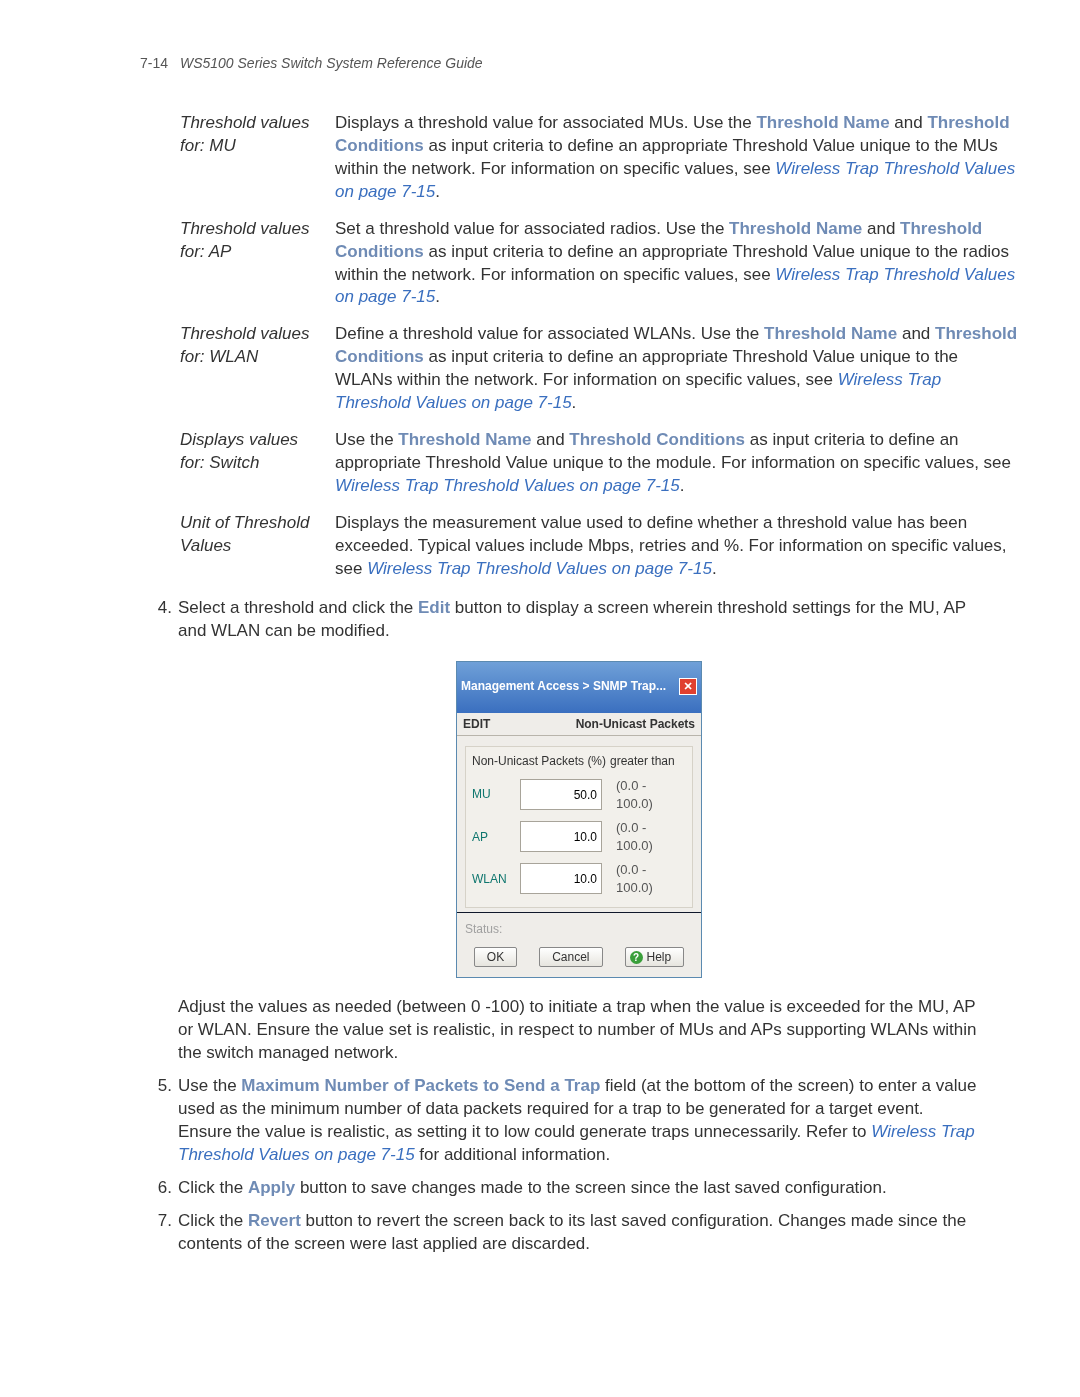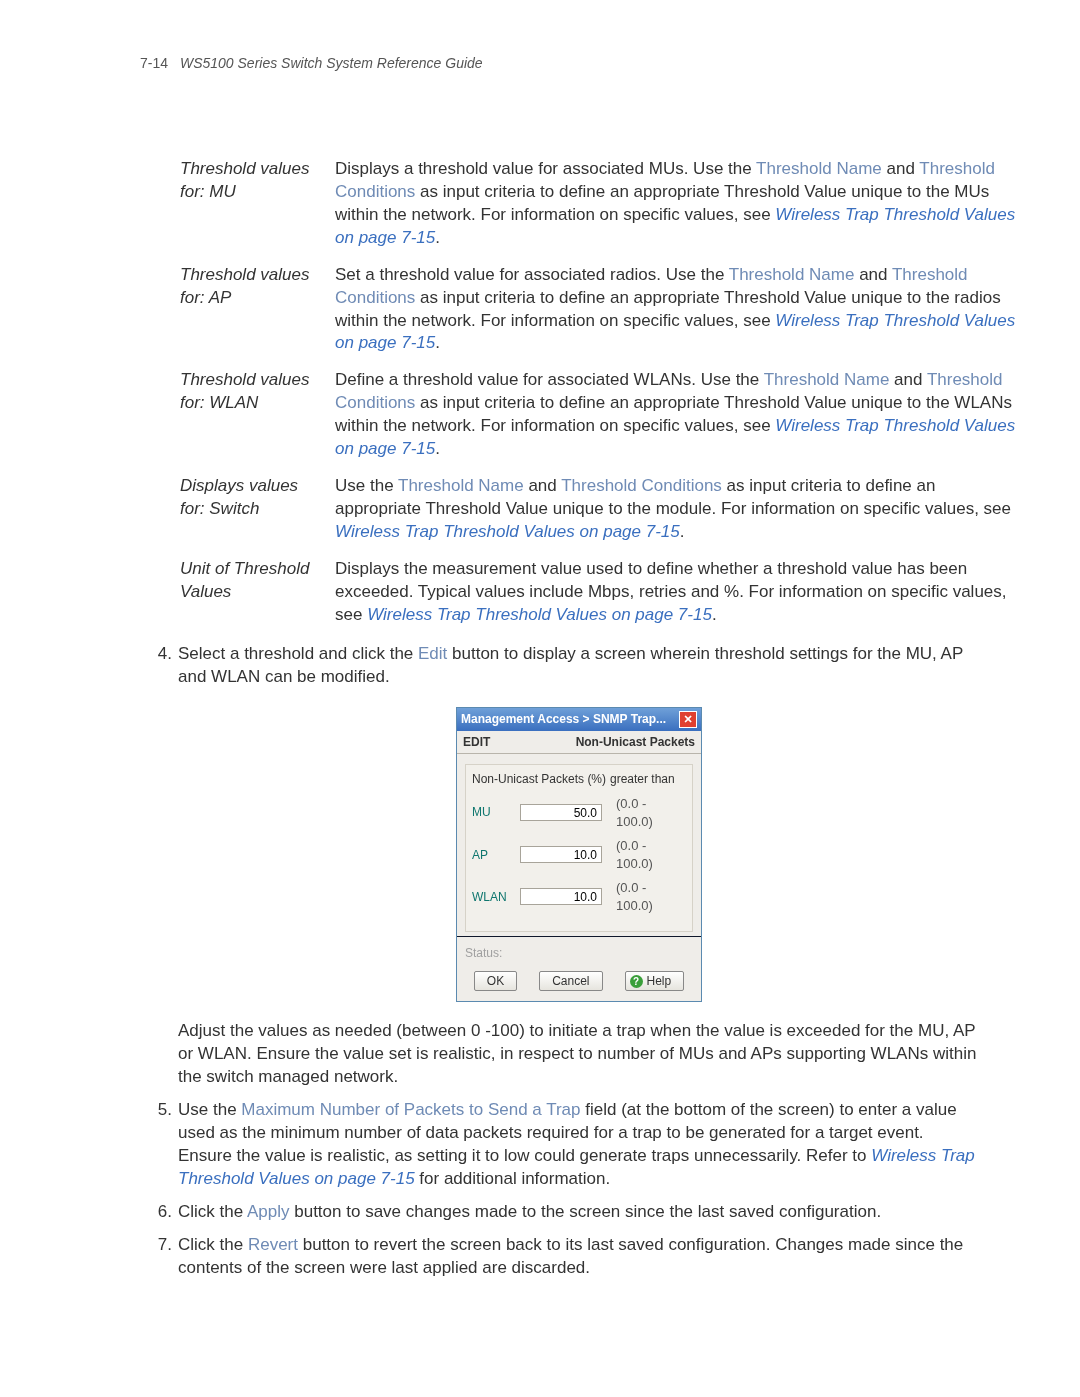--- a/index.html
+++ b/index.html
@@ -15,21 +15,21 @@
     width: 1080px;
     min-height: 1397px;
     box-sizing: border-box;
     padding: 54px 100px 60px 140px;
     position: relative;
   }
   .page-header {
     font-size: 14px;
     color: #555555;
     font-style: italic;
-    margin-bottom: 85px;
+    margin-bottom: 39px;
   }
   .page-header .page-no {
     font-style: normal;
     color: #555555;
     margin-right: 8px;
   }
   .def-table {
     width: 100%;
     margin-left: 40px;
     margin-right: 0;
@@ -43,21 +43,21 @@
     flex: 0 0 145px;
     font-style: italic;
     color: #333333;
     padding-right: 10px;
   }
   .def-body {
     flex: 1;
     color: #333333;
   }
   .bold-link {
-    font-weight: normal;
+    font-weight: bold;
     color: #6f8bb5;
   }
   .xref {
     font-style: italic;
     color: #3a6fbf;
   }
   .step-list {
     margin-left: 10px;
     margin-top: 16px;
   }
@@ -83,25 +83,25 @@
     width: 244px;
     border: 1px solid #5b8ab0;
     background: #efede9;
     font-family: Tahoma, Arial, sans-serif;
     font-size: 12px;
     color: #333333;
   }
   .dialog-title {
     background: linear-gradient(#6fa0d8, #3a6fbf);
     color: #ffffff;
-    padding: 2px 4px;
+    padding: 16px 4px;
     font-weight: bold;
     display: flex;
     justify-content: space-between;
-    align-items: center;
+    align-items: flex-start;
     font-size: 12px;
     height: 19px;
   }
   .dialog-close {
     width: 16px;
     height: 15px;
     background: #e04030;
     border: 1px solid #ffffff;
     color: #ffffff;
     display: flex;
@@ -120,21 +120,21 @@
     font-weight: bold;
     font-size: 12px;
   }
   .dialog-body {
     padding: 10px 8px 4px 8px;
     background: #efede9;
   }
   .field-grid {
     border: 1px solid #d6d2c8;
     background: #f2f0eb;
-    padding: 6px 6px 10px 6px;
+    padding: 6px 6px 4px 6px;
   }
   .field-header {
     display: flex;
     font-size: 12px;
     color: #333333;
     margin-bottom: 8px;
   }
   .field-header .h1 {
     flex: 0 0 138px;
   }
@@ -146,21 +146,21 @@
   .field-row .lbl {
     flex: 0 0 48px;
     font-size: 12px;
     color: #0f766e;
   }
   .field-row .inp {
     flex: 0 0 90px;
   }
   .field-row input {
     width: 82px;
-    height: 17px;
+    height: 31px;
     border: 1px solid #a8a49a;
     background: #ffffff;
     text-align: right;
     padding: 0 4px;
     font-size: 12px;
     box-sizing: border-box;
     font-family: Tahoma, Arial, sans-serif;
   }
   .field-row .rng {
     flex: 1;

